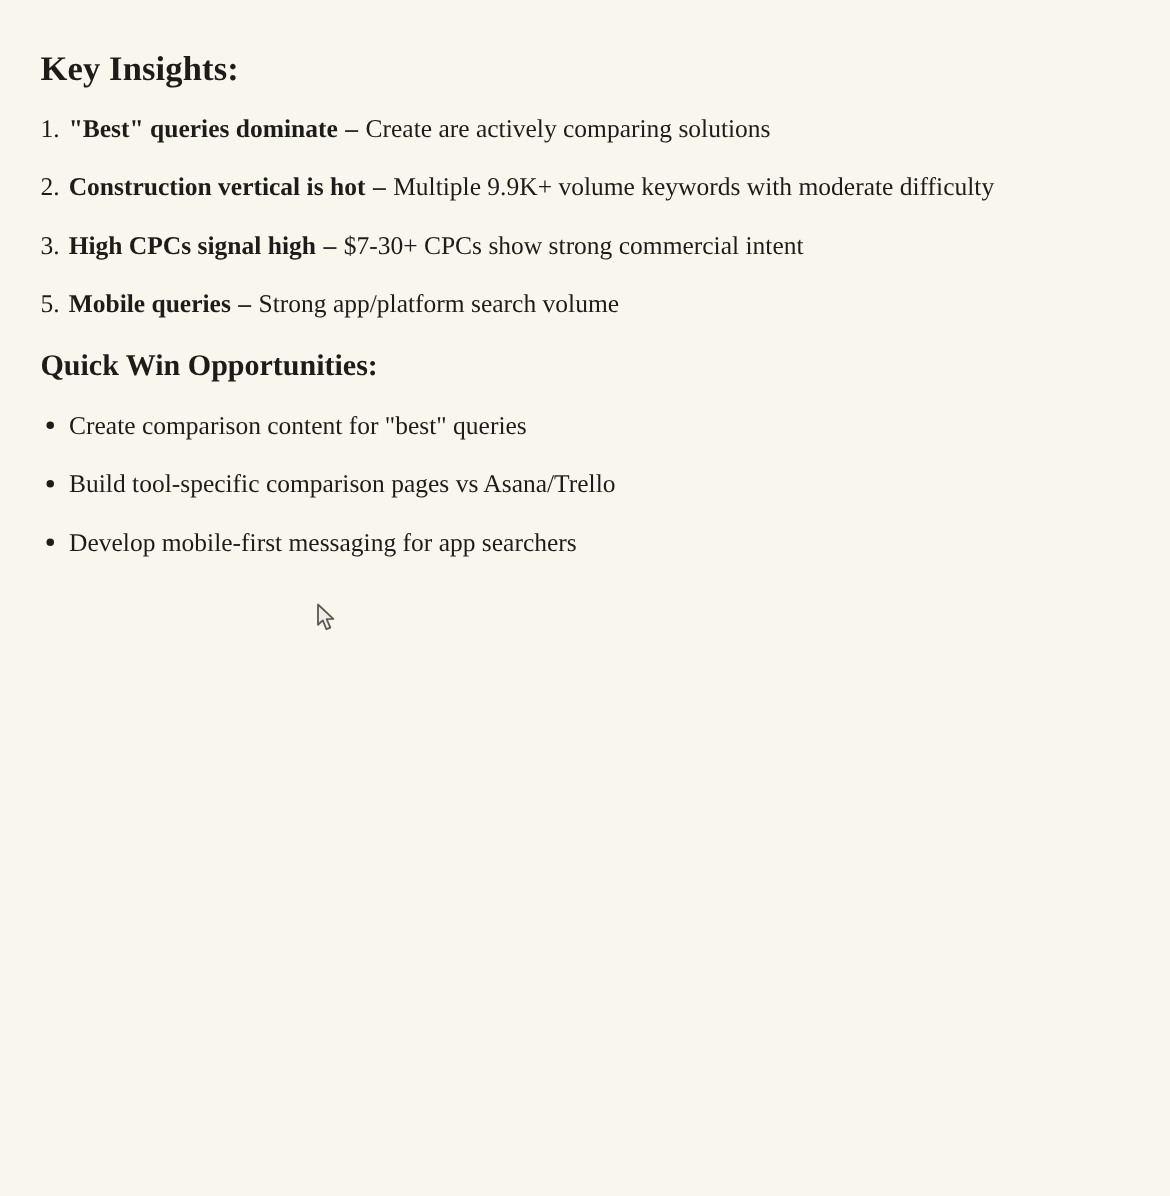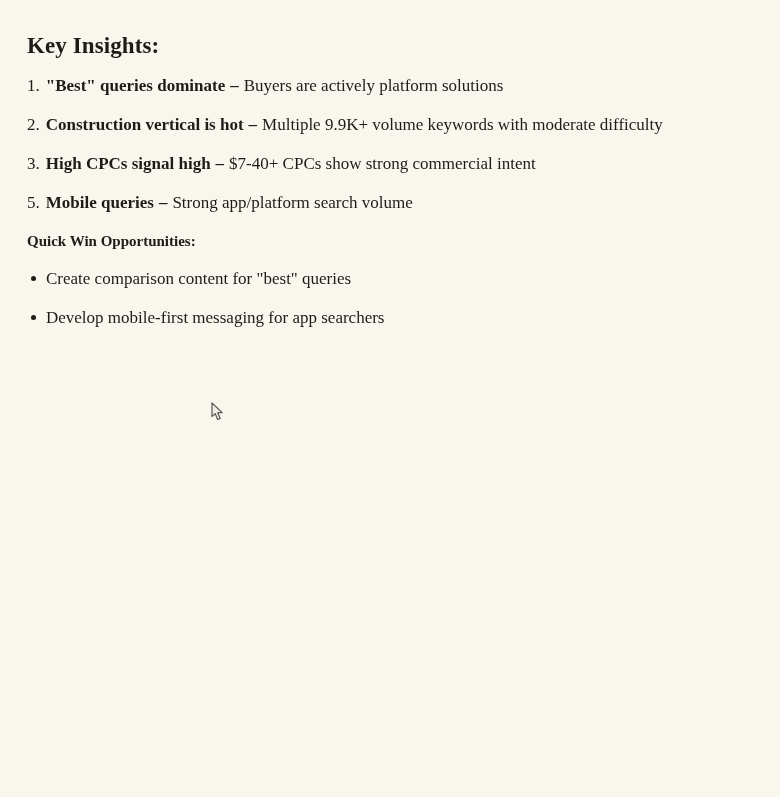--- a/index.html
+++ b/index.html
@@ -20,21 +20,21 @@
     padding: 33px 28px 0 27px;
   }
   .h1 {
     font-size: 23px;
     font-weight: 700;
     line-height: 1.1;
     margin: 0 0 19px 0;
     letter-spacing: 0.1px;
   }
   .h2 {
-    font-size: 15px;
+    font-size: 20px;
     font-weight: 700;
     line-height: 1.1;
     margin: 17px 0 0 0;
   }
   ol.insights {
     list-style: none;
     margin: 0;
     padding: 0;
   }
   ol.insights li {
@@ -86,40 +86,43 @@
 </style>
 </head>
 <body>
 
 <div class="page">
 
   <div class="h1">Key Insights:</div>
 
   <ol class="insights">
     <li>
-      <span class="num">1.</span><span class="term">"Best" queries dominate</span><span class="sep">–</span><span class="desc">Buyers are actively platform solutions</span>
+      <span class="num">1.</span><span class="term">"Best" queries dominate</span><span class="sep">–</span><span class="desc">Create are actively comparing solutions</span>
     </li>
     <li>
       <span class="num">2.</span><span class="term">Construction vertical is hot</span><span class="sep">–</span><span class="desc">Multiple 9.9K+ volume keywords with moderate difficulty</span>
     </li>
     <li>
-      <span class="num">3.</span><span class="term">High CPCs signal high</span><span class="sep">–</span><span class="desc">$7-40+ CPCs show strong commercial intent</span>
+      <span class="num">3.</span><span class="term">High CPCs signal high</span><span class="sep">–</span><span class="desc">$7-30+ CPCs show strong commercial intent</span>
     </li>
     <li>
       <span class="num">5.</span><span class="term">Mobile queries</span><span class="sep">–</span><span class="desc">Strong app/platform search volume</span>
     </li>
   </ol>
 
   <div class="h2">Quick Win Opportunities:</div>
 
   <ul class="wins">
     <li>
       <span class="dot"></span><span>Create comparison content for "best" queries</span>
     </li>
     <li>
+      <span class="dot"></span><span>Build tool-specific comparison pages vs Asana/Trello</span>
+    </li>
+    <li>
       <span class="dot"></span><span>Develop mobile-first messaging for app searchers</span>
     </li>
   </ul>
 
   <svg class="cursor" viewBox="0 0 13 19" xmlns="http://www.w3.org/2000/svg">
     <path d="M1 1 L1 14.5 L4.2 11.6 L6.6 17.5 L9.2 16.4 L6.8 10.7 L11.2 10.6 Z" fill="#efede7" stroke="#5a5853" stroke-width="1.2" stroke-linejoin="round"></path>
   </svg>
 
 </div>
 

